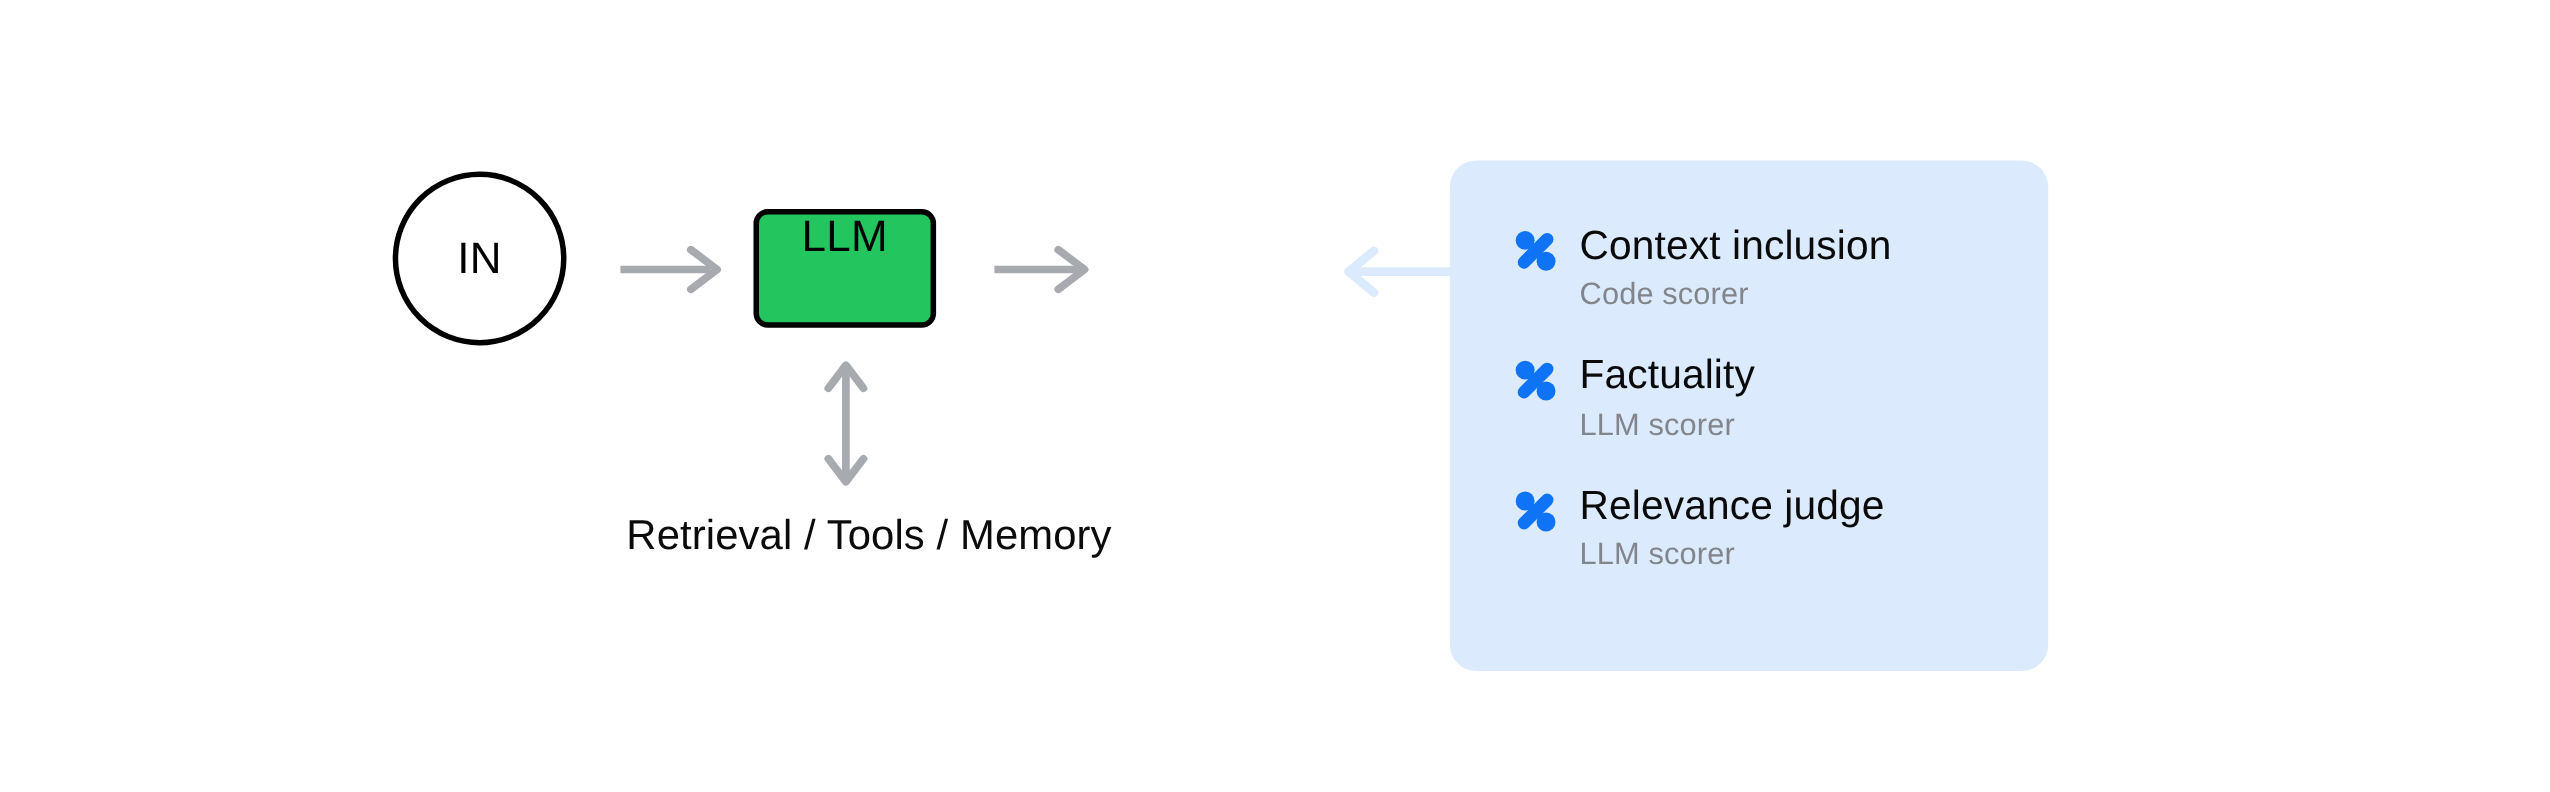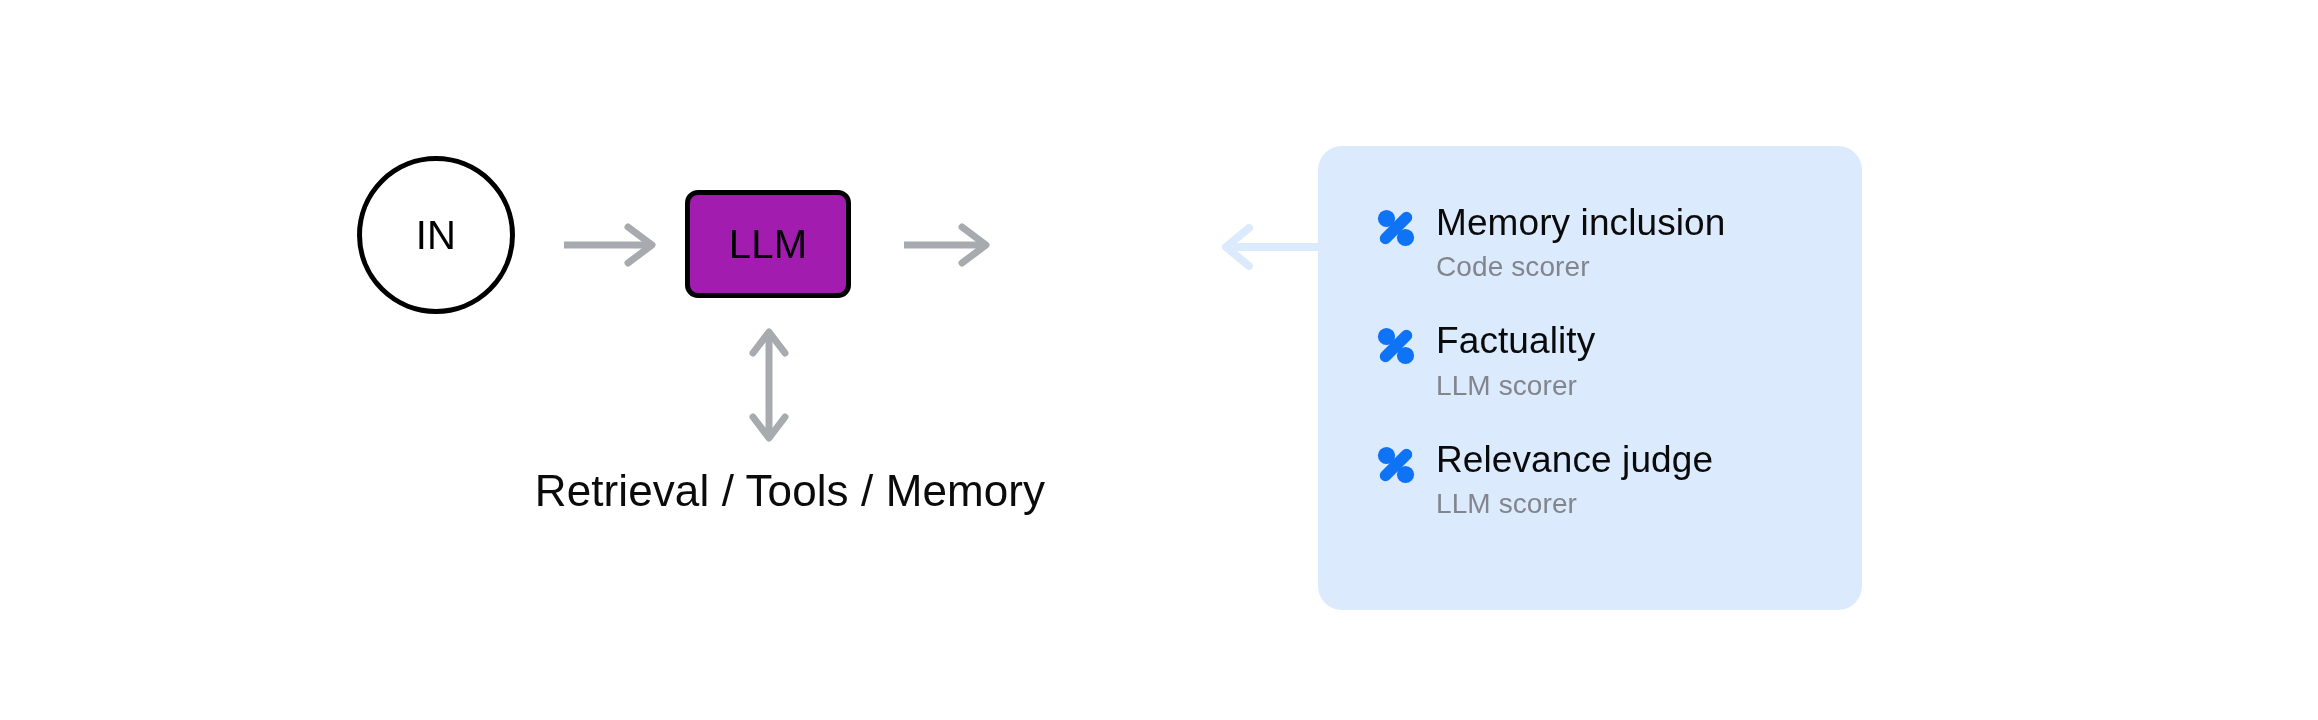--- a/index.html
+++ b/index.html
@@ -30,23 +30,22 @@
     align-items: center;
     justify-content: center;
     background: #ffffff;
   }
   .node-box {
     position: absolute;
     box-sizing: border-box;
     border: 5px solid #000000;
     border-radius: 13px;
     display: flex;
-    align-items: center;
     justify-content: center;
-    background: #a21caf;
+    background: #22c55e;
   }
   .node-label {
     font-size: 40px;
     font-weight: 400;
     color: #000000;
     letter-spacing: 0.3px;
     line-height: 1;
     white-space: nowrap;
   }
 
@@ -61,21 +60,21 @@
   #arrow-llm-tools{ left: 745px;  top: 325px; }
   #arrow-scorers-out { left: 1215px; top: 222px; }
 
   
   #tools-caption {
     position: absolute;
     left: 0;
     top: 466px;
     width: 1580px;
     text-align: center;
-    font-size: 44px;
+    font-size: 38px;
     font-weight: 400;
     color: #0b0b0c;
     letter-spacing: 0.1px;
     white-space: nowrap;
   }
 
   
   #scorers-panel {
     position: absolute;
     left: 1318px;
@@ -165,21 +164,21 @@
 
   <div id="scorers-panel">
 
     <div class="scorer-item">
       <svg class="scorer-icon" viewBox="0 0 40 40" aria-hidden="true">
         <circle cx="10.5" cy="10.5" r="8.6" fill="#0f73f6"></circle>
         <circle cx="29.5" cy="29.5" r="8.6" fill="#0f73f6"></circle>
         <line x1="9.5" y1="30.5" x2="30.5" y2="9.5" stroke="#0f73f6" stroke-width="11.5" stroke-linecap="round"></line>
       </svg>
       <div class="scorer-texts">
-        <span class="scorer-title">Memory inclusion</span>
+        <span class="scorer-title">Context inclusion</span>
         <span class="scorer-subtitle">Code scorer</span>
       </div>
     </div>
 
     <div class="scorer-item">
       <svg class="scorer-icon" viewBox="0 0 40 40" aria-hidden="true">
         <circle cx="10.5" cy="10.5" r="8.6" fill="#0f73f6"></circle>
         <circle cx="29.5" cy="29.5" r="8.6" fill="#0f73f6"></circle>
         <line x1="9.5" y1="30.5" x2="30.5" y2="9.5" stroke="#0f73f6" stroke-width="11.5" stroke-linecap="round"></line>
       </svg>

